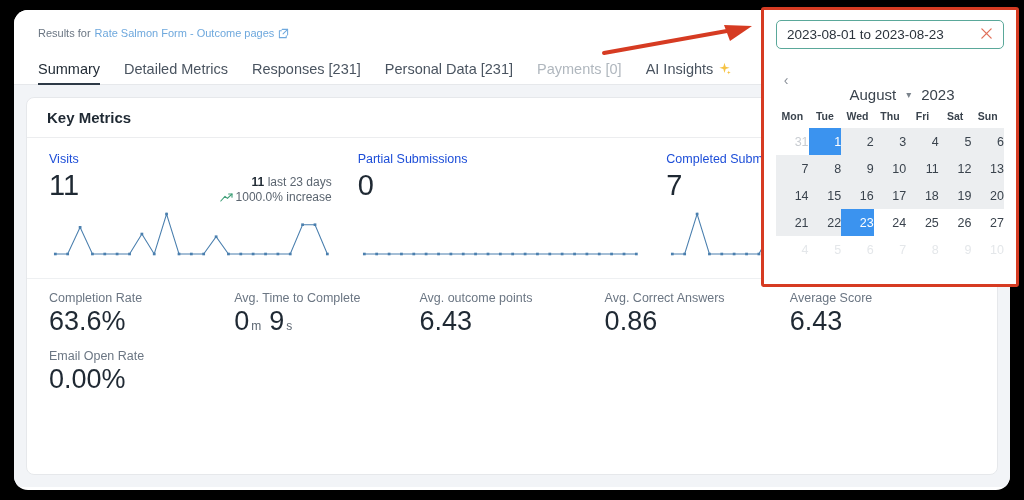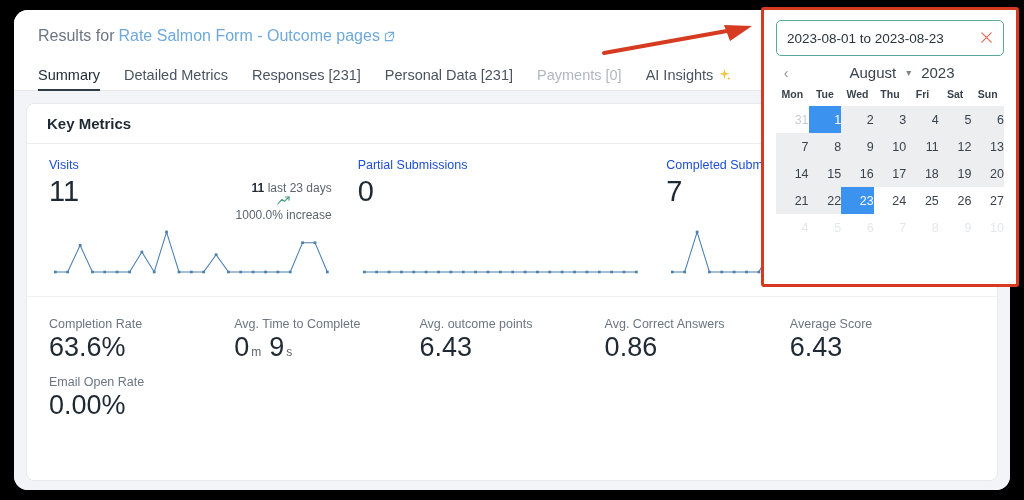--- a/index.html
+++ b/index.html
@@ -30,21 +30,21 @@
   }
   .page-title {
     font-size: 21px;
     font-weight: 700;
     color: #1f2933;
     letter-spacing: -0.2px;
     line-height: 26px;
   }
   .subtitle-row {
     margin-top: 3px;
-    font-size: 16px;
+    font-size: 11px;
     color: #6b7683;
     display: flex;
     align-items: center;
     gap: 4px;
     white-space: nowrap;
   }
   .subtitle-link {
     color: #6ea8dd;
     text-decoration: none;
   }
@@ -144,33 +144,32 @@
   }
   .m-compare .line1 b { color: #1f2933; font-weight: 700; }
   .m-compare .line2 {
     font-size: 12px;
     color: #5b6570;
     display: flex;
     align-items: center;
     justify-content: flex-end;
     gap: 3px;
     margin-top: 1px;
-    flex-direction: column;
   }
   .trend-up { color: #3e9e77; display: inline-flex; }
   
   .sparks {
     display: flex;
     padding: 4px 22px 10px 22px;
   }
   .spark-col { flex: 1; min-width: 0; padding-right: 24px; }
   
   .metrics-bottom {
     display: flex;
-    padding: 20px 22px 0 22px;
+    padding: 12px 22px 0 22px;
     border-top: 1px solid #eef0f2;
   }
   .metrics-bottom2 {
     display: flex;
     padding: 6px 22px 0 22px;
   }
   .b-col { flex: 1; }
   .b-label { font-size: 12.5px; color: #6b7683; }
   .b-value {
     font-size: 27px;
@@ -190,21 +189,21 @@
     border-radius: 3px;
     background: #fff;
     overflow: hidden;
   }
   .dp-inner { padding: 10px 12px 0 12px; }
   .dp-input {
     display: flex;
     align-items: center;
     border: 1px solid #5aa89a;
     border-radius: 5px;
-    height: 36px;
+    height: 29px;
     padding: 0 10px;
     background: #fff;
   }
   .dp-input-text {
     font-size: 13.5px;
     color: #2b333c;
     flex: 1;
     white-space: nowrap;
   }
   .dp-clear {
@@ -226,20 +225,21 @@
     width: 16px;
     text-align: center;
     cursor: pointer;
   }
   .dp-month-wrap {
     flex: 1;
     display: flex;
     align-items: center;
     justify-content: center;
     gap: 10px;
+    margin-top: 29px;
   }
   .dp-month {
     font-size: 15px;
     color: #3a434d;
   }
   .dp-caret { font-size: 10px; color: #7b838c; }
   .dp-year { font-size: 15px; color: #3a434d; }
   .dp-grid { width: 100%; border-collapse: collapse; table-layout: fixed; }
   .dp-grid th {
     font-size: 10.5px;

